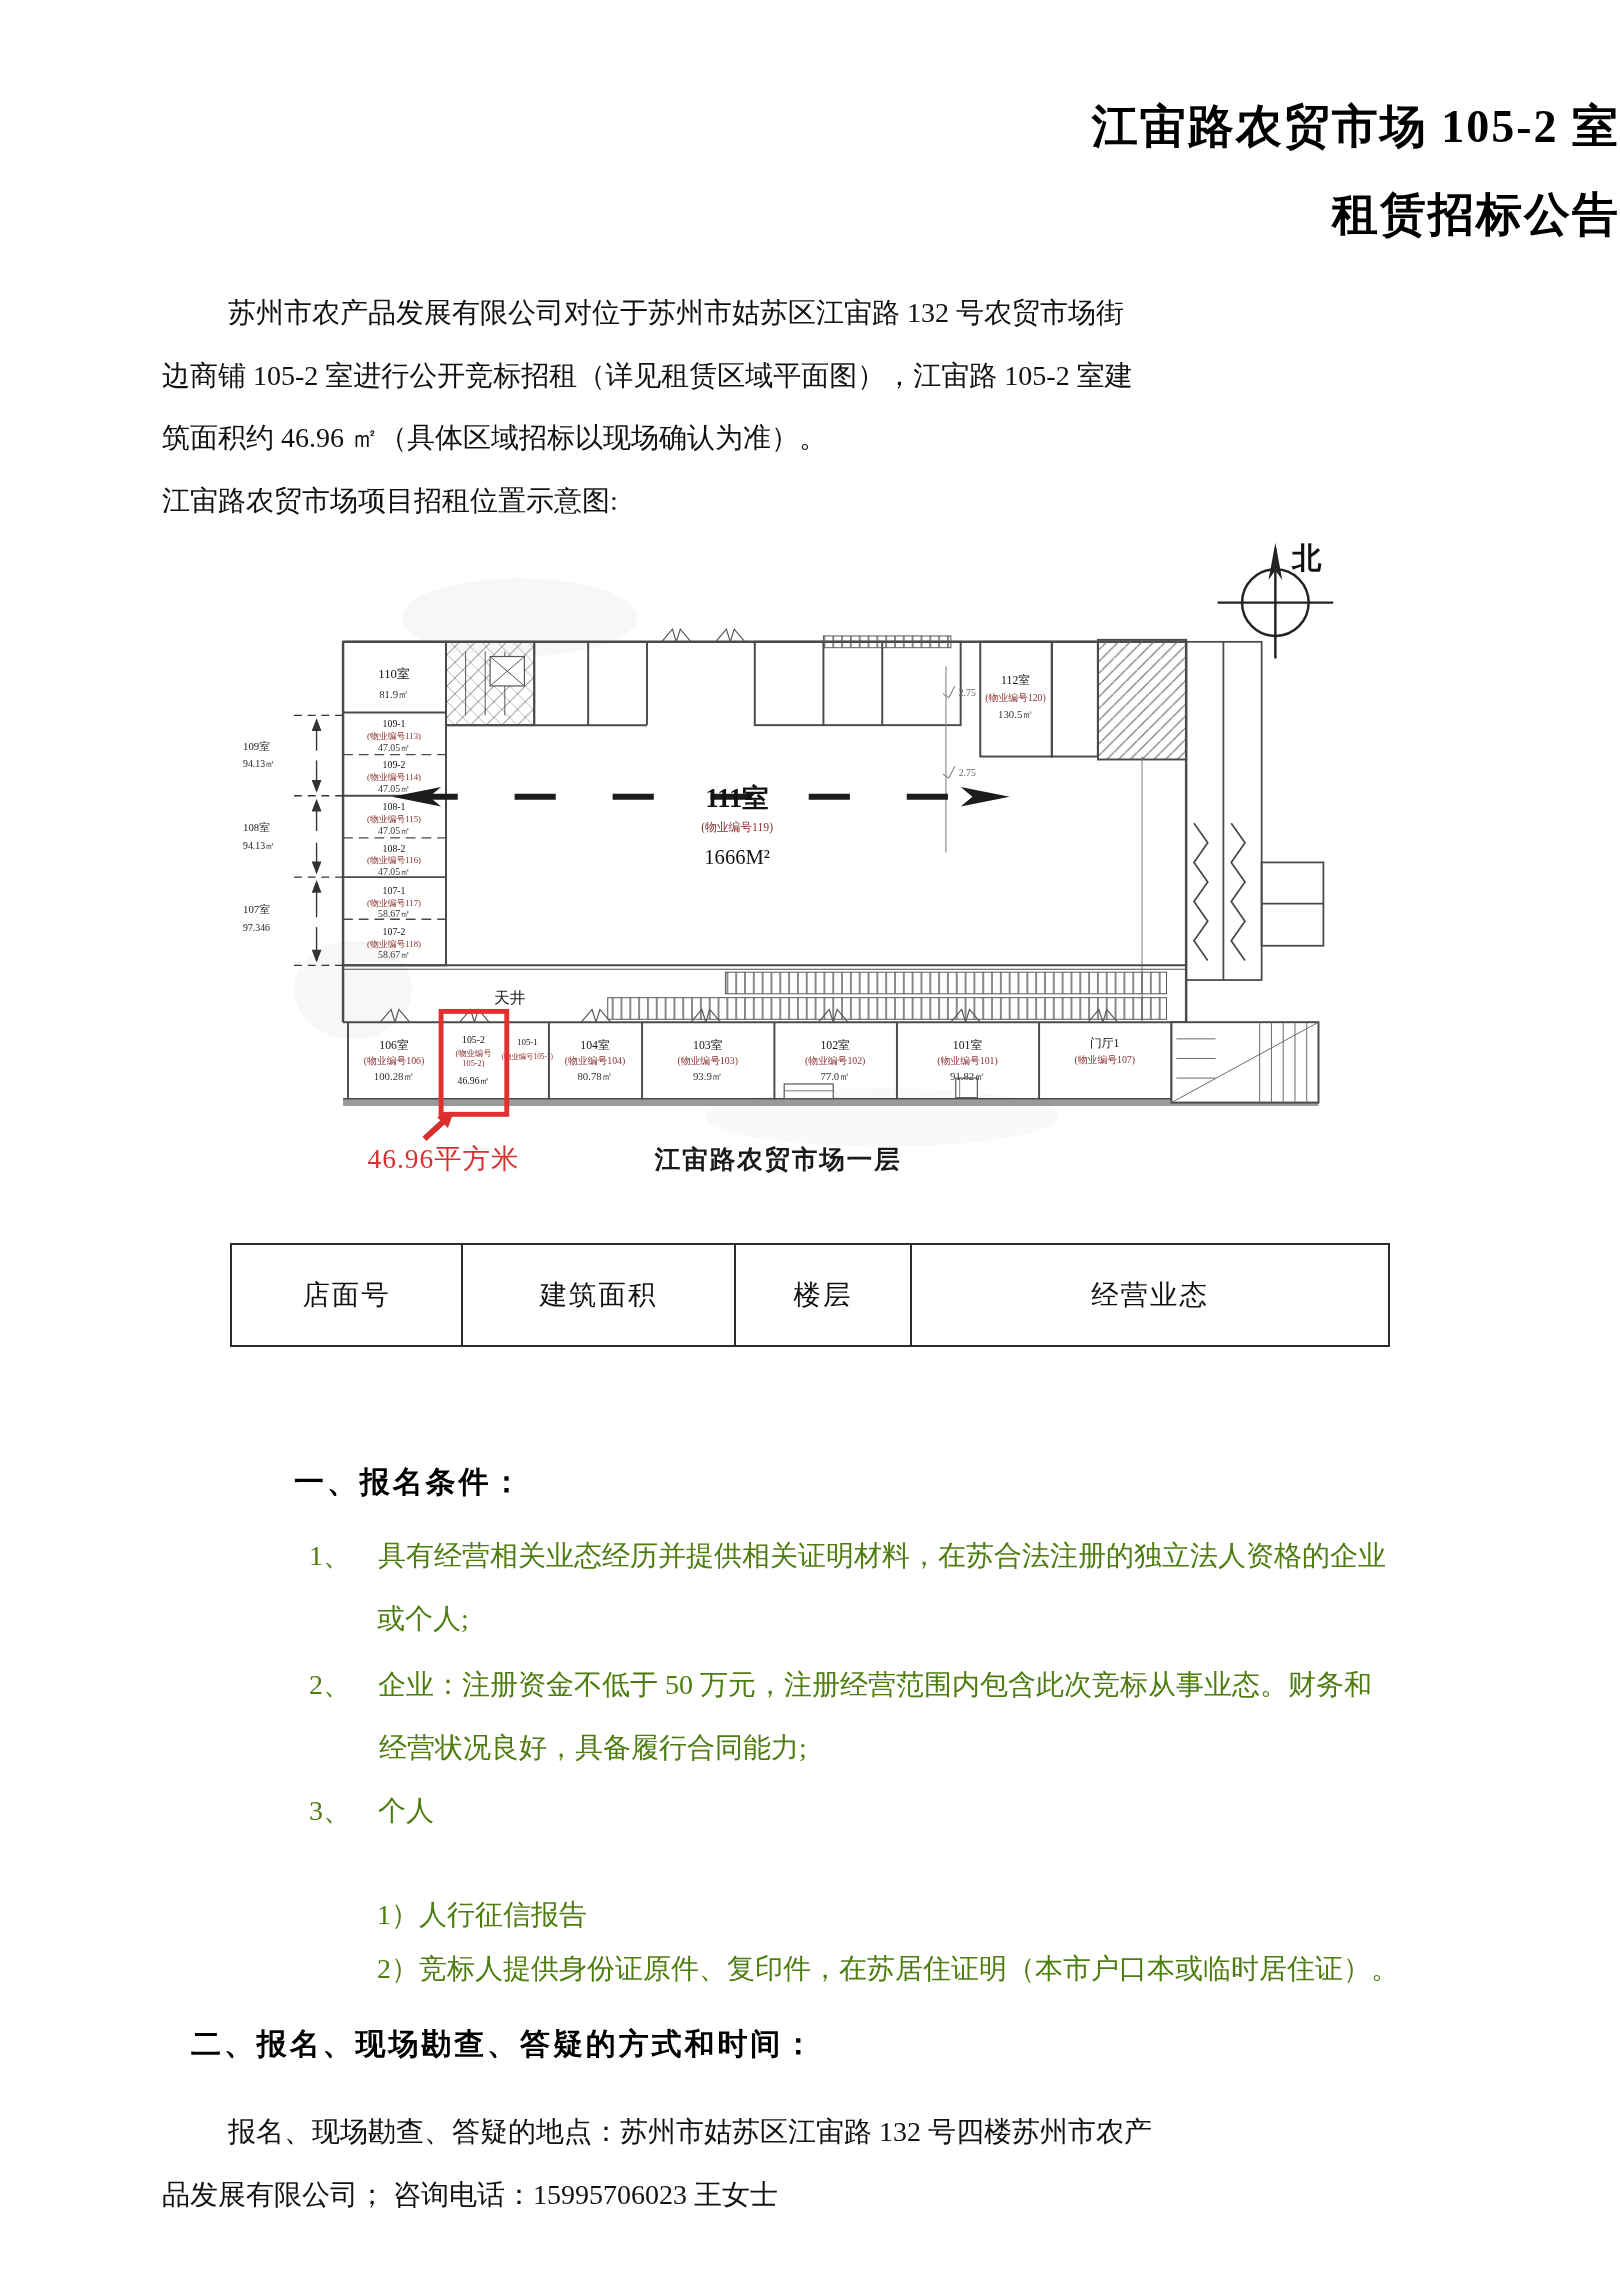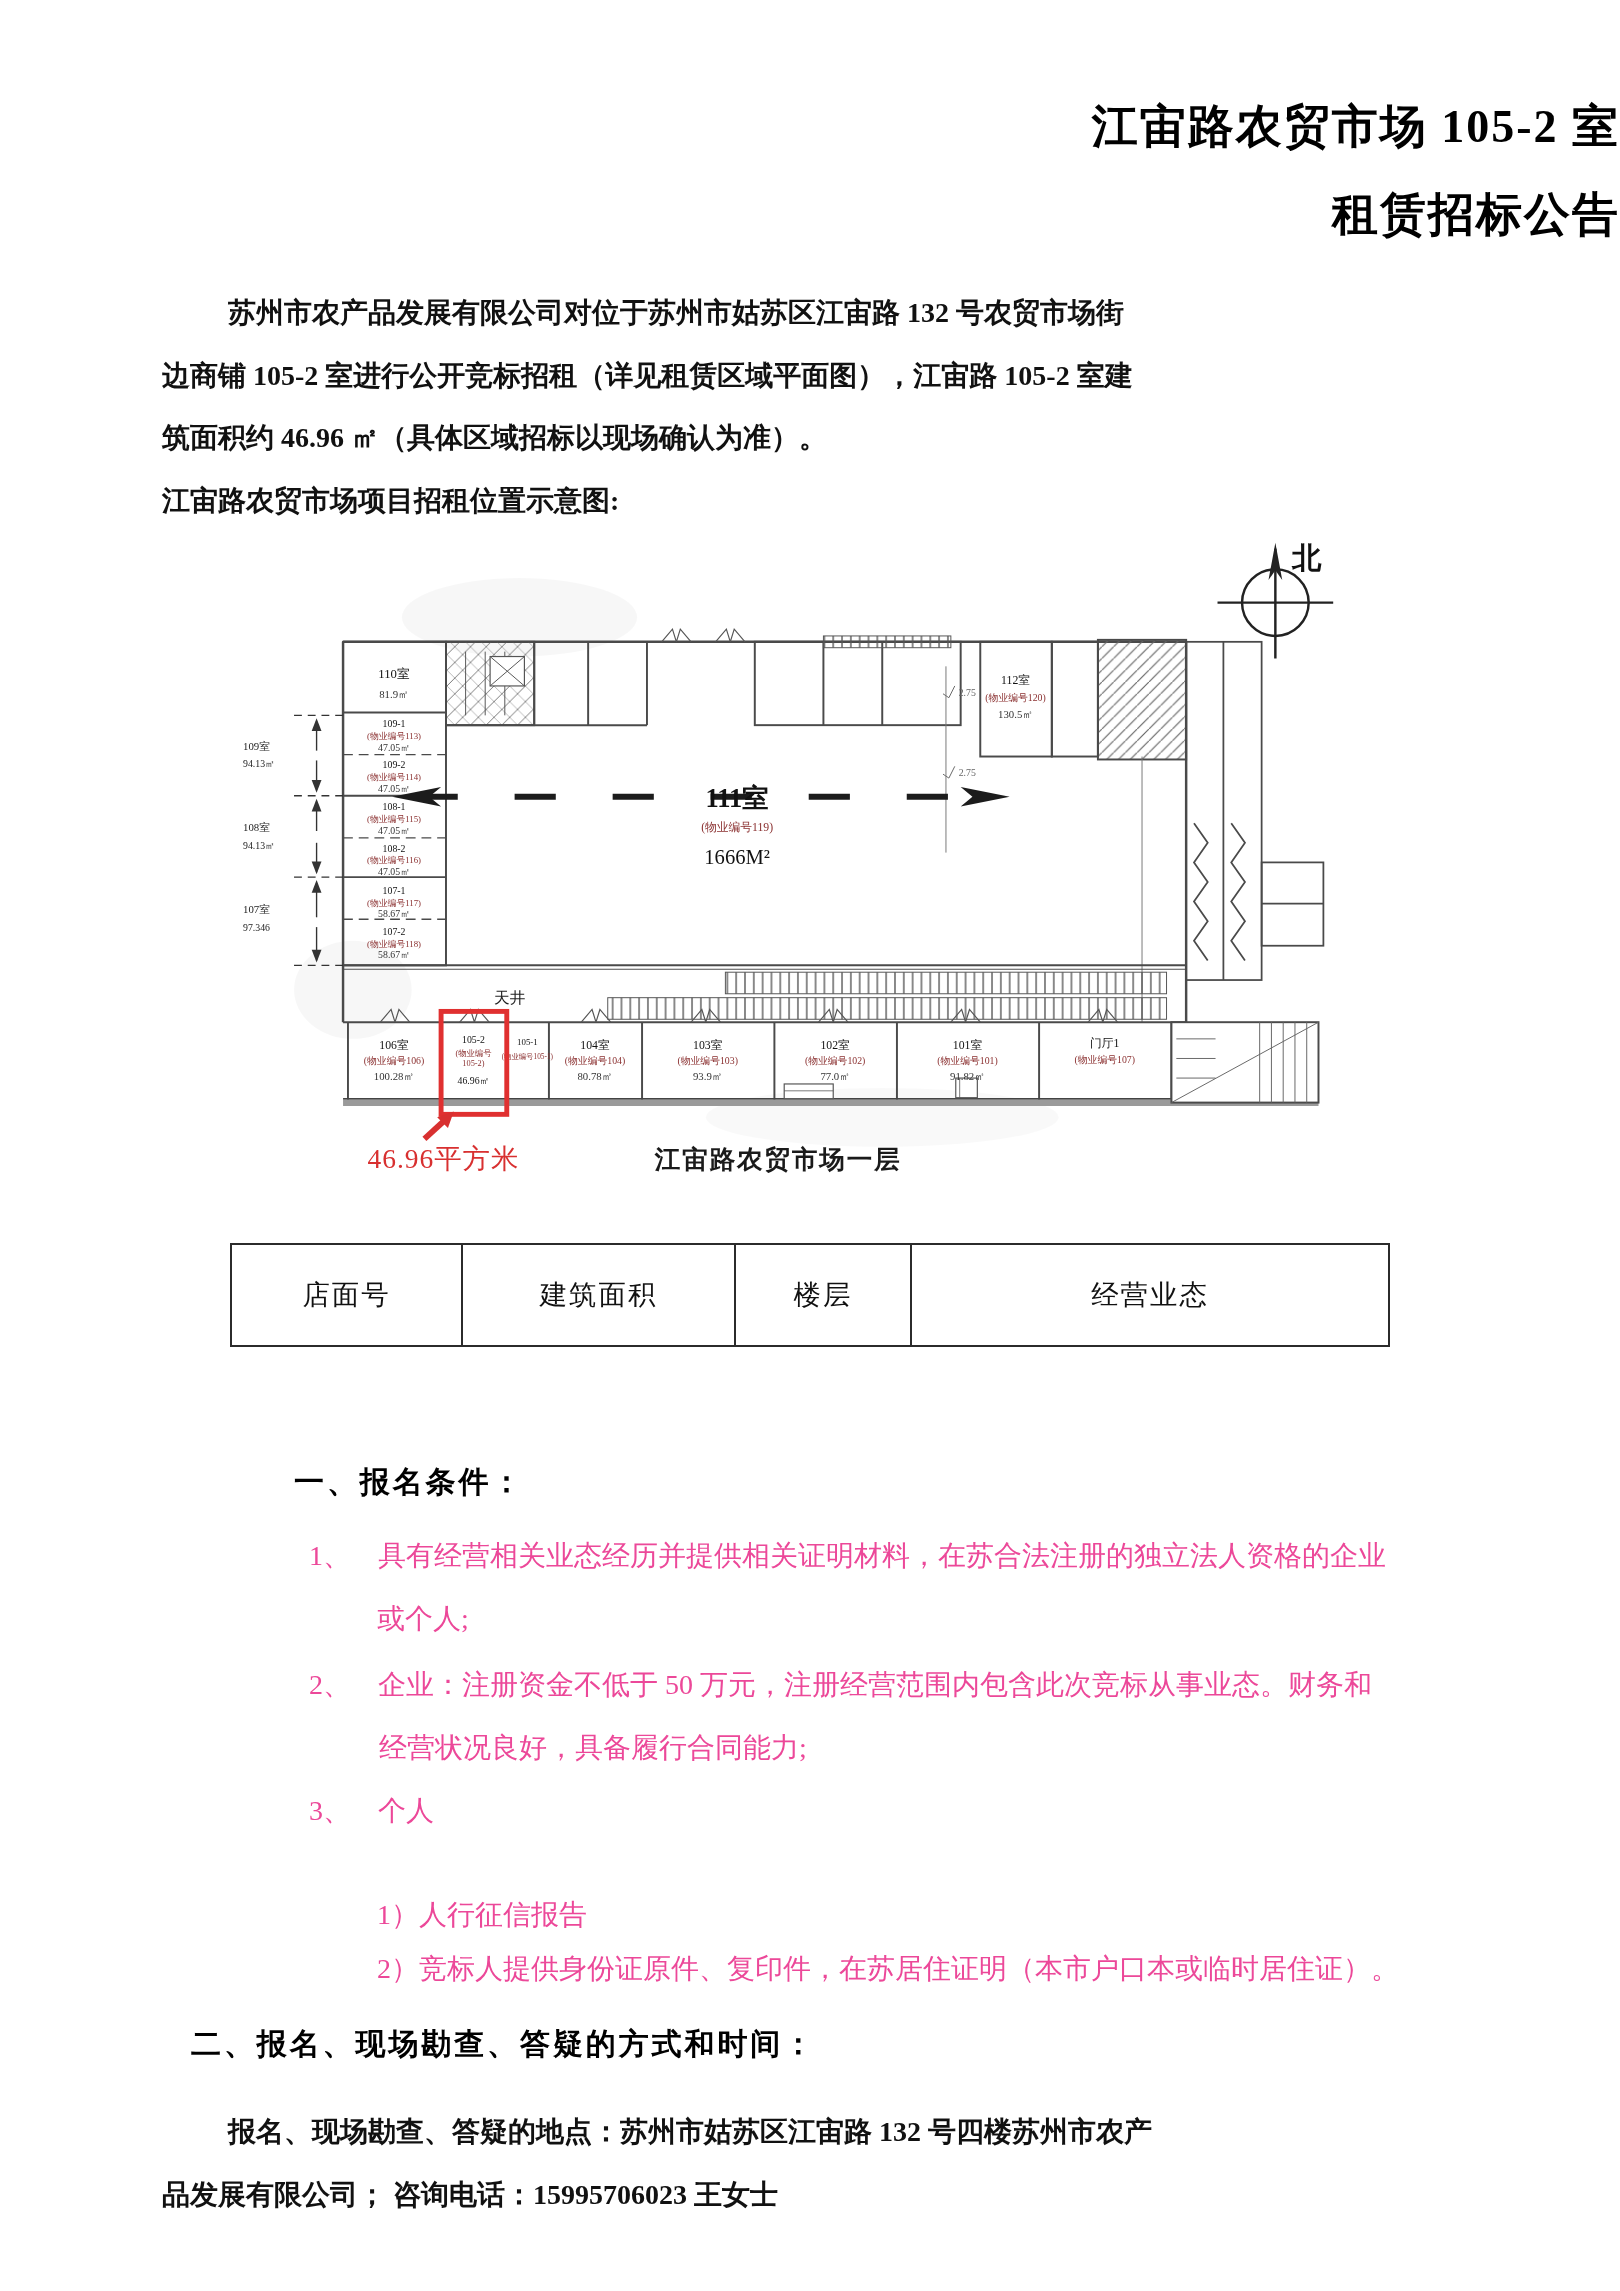--- a/index.html
+++ b/index.html
@@ -5,24 +5,24 @@
   html,body{margin:0;padding:0;}
   body{
     width:1620px;height:2292px;position:relative;background:#ffffff;
     font-family:"Liberation Serif", serif;color:#1a1a1a;
   }
   .abs{position:absolute;}
   .title{
     width:1620px;text-align:right;font-size:46px;font-weight:bold;
     letter-spacing:2px;color:#000;
   }
-  .bodyline{font-size:28px;line-height:33px;white-space:nowrap;color:#111;font-weight:bold;}
+  .bodyline{font-size:28px;line-height:33px;white-space:nowrap;color:#111;}
   .sechead{font-size:30px;font-weight:bold;white-space:nowrap;color:#000;
     font-family:"Liberation Sans", sans-serif;letter-spacing:2.9px;}
-  .item{font-size:28px;white-space:nowrap;color:#ec4899;}
+  .item{font-size:28px;white-space:nowrap;color:#4d7c0f;}
   .marker{display:inline-block;width:69px;}
   table.info{
     border-collapse:collapse;table-layout:fixed;
     font-size:27.4px;color:#111;
   }
   table.info th, table.info td{
     border:2px solid #2b2b2b;text-align:center;font-weight:normal;
     padding:0;vertical-align:middle;letter-spacing:2px;
   }
   table.info tr.hdr{height:102px;}

